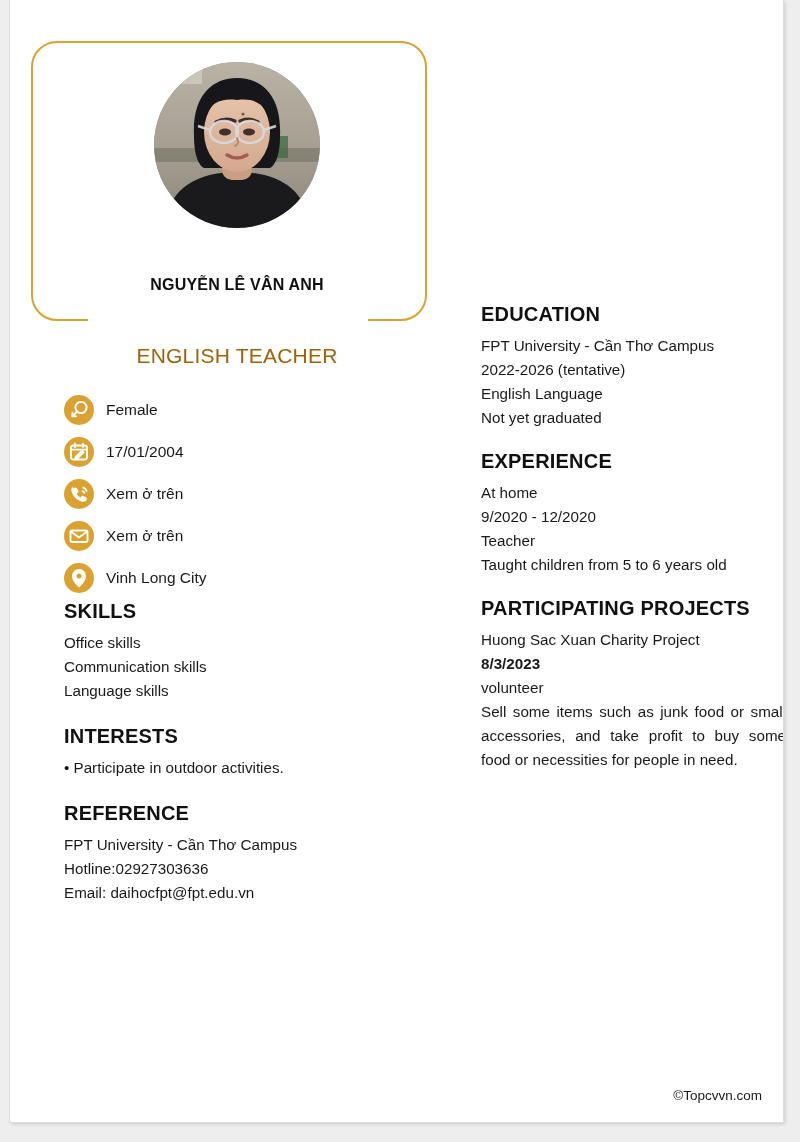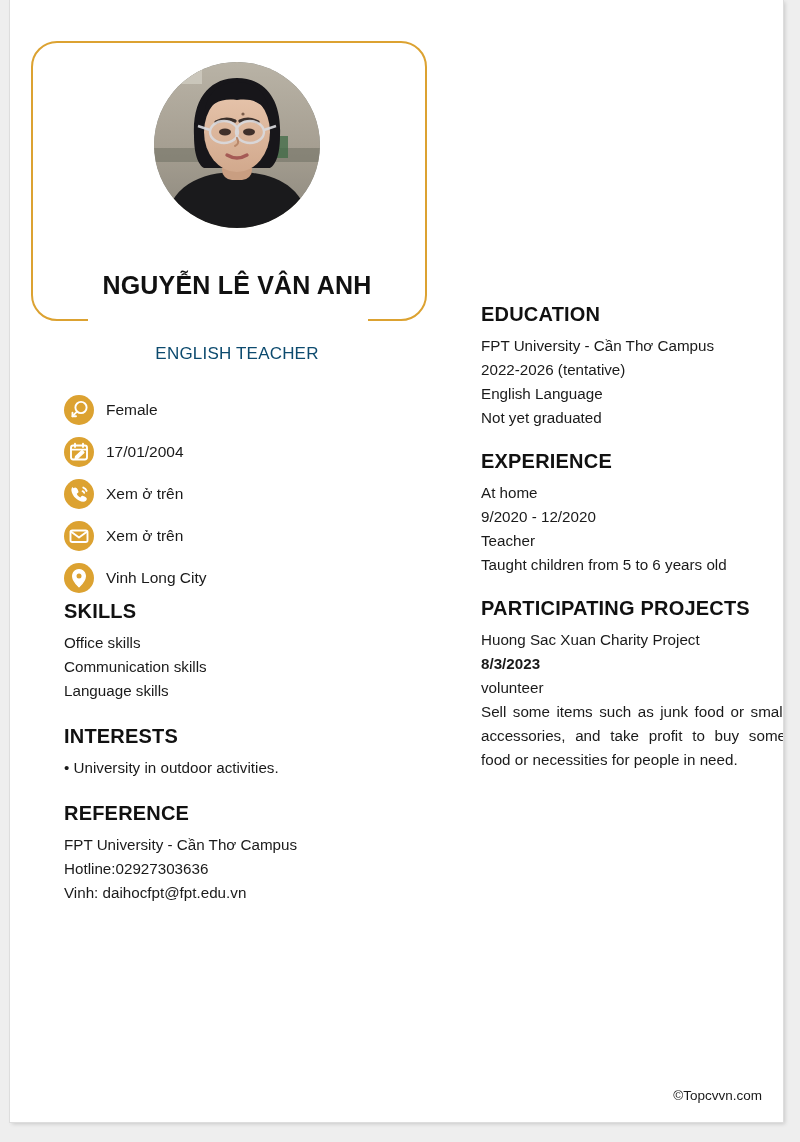--- a/index.html
+++ b/index.html
@@ -53,34 +53,34 @@
   }
   #avatar svg { display: block; }
 
   
   #name {
     position: absolute;
     left: 60px;
     top: 265px;
     width: 334px;
     text-align: center;
-    font-size: 25px;
+    font-size: 16px;
     font-weight: bold;
     color: #111111;
     line-height: 40px;
     letter-spacing: 0.2px;
   }
   #job-title {
     position: absolute;
     left: 40px;
     top: 344px;
     width: 374px;
     text-align: center;
-    font-size: 17px;
-    color: #0c4a6e;
+    font-size: 21px;
+    color: #a16207;
     letter-spacing: 0.2px;
   }
 
   
   #contact-list {
     position: absolute;
     left: 54px;
     top: 389px;
     width: 340px;
   }
@@ -265,27 +265,27 @@
 
   <div id="left-col">
       <div class="sec-block">
         <div class="sec-head">SKILLS</div>
         <div class="sec-line">Office skills</div>
         <div class="sec-line">Communication skills</div>
         <div class="sec-line">Language skills</div>
       </div>
       <div class="sec-block">
         <div class="sec-head">INTERESTS</div>
-        <div class="sec-line">• University in outdoor activities.</div>
+        <div class="sec-line">• Participate in outdoor activities.</div>
       </div>
       <div class="sec-block">
         <div class="sec-head">REFERENCE</div>
         <div class="sec-line justify">FPT University - Cần Thơ Campus</div>
         <div class="sec-line">Hotline:02927303636</div>
-        <div class="sec-line">Vinh: daihocfpt@fpt.edu.vn</div>
+        <div class="sec-line">Email: daihocfpt@fpt.edu.vn</div>
       </div>
     </div>
   <div id="right-col">
       <div class="sec-block">
         <div class="sec-head">EDUCATION</div>
         <div class="sec-line">FPT University - Cần Thơ Campus</div>
         <div class="sec-line">2022-2026 (tentative)</div>
         <div class="sec-line">English Language</div>
         <div class="sec-line">Not yet graduated</div>
       </div>

